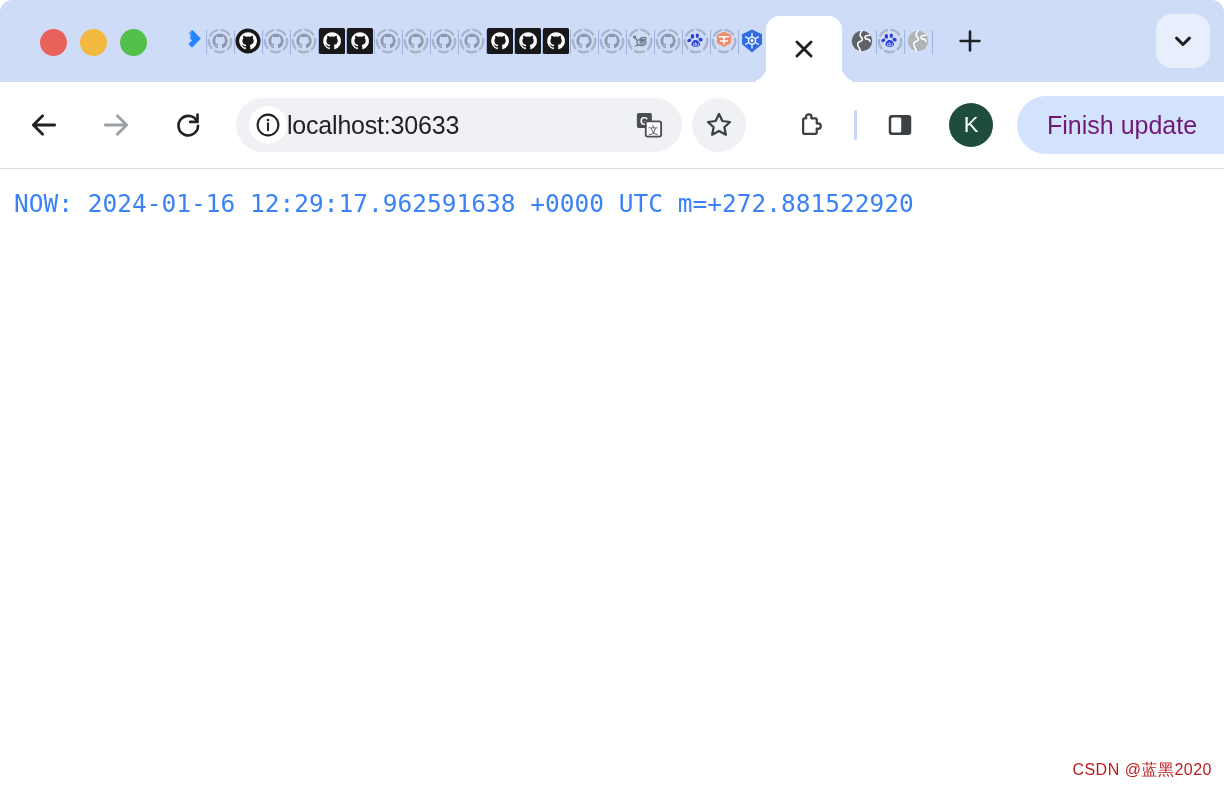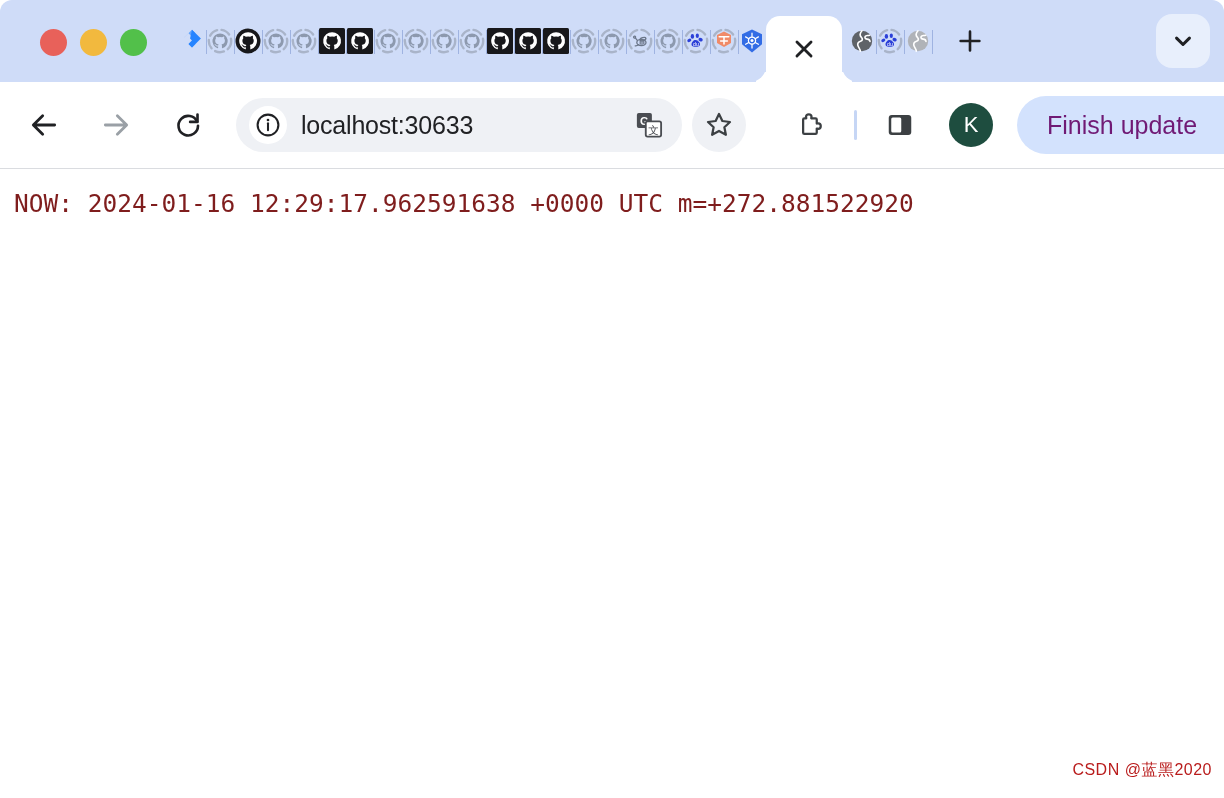--- a/index.html
+++ b/index.html
@@ -186,21 +186,20 @@
     width: 38px;
     height: 38px;
     border-radius: 50%;
     background: #ffffff;
     display: flex;
     align-items: center;
     justify-content: center;
     flex: 0 0 auto;
   }
   .url-text {
-    margin-left: 14px;
     font-size: 25px;
     color: #202124;
     letter-spacing: -0.2px;
     white-space: nowrap;
     flex: 1 1 auto;
     overflow: hidden;
   }
   .translate-btn {
     margin-right: 14px;
     width: 38px;
@@ -295,21 +294,21 @@
     height: 620px;
     background: #ffffff;
     padding: 0;
   }
   .page-text {
     margin: 0;
     padding: 20px 0 0 14px;
     font-family: "DejaVu Sans Mono", "Liberation Mono", monospace;
     font-size: 24.5px;
     line-height: 1.2;
-    color: #7f1d1d;
+    color: #3b82f6;
     white-space: pre;
     letter-spacing: 0px;
   }
 
   .watermark {
     position: absolute;
     right: 12px;
     bottom: 8px;
     font-size: 16px;
     color: #b91c1c;

